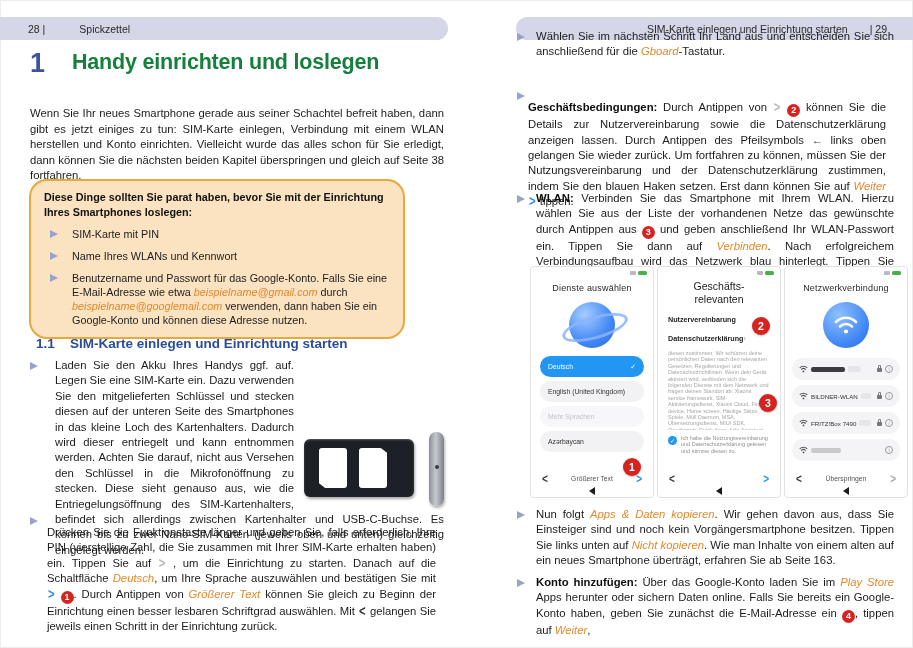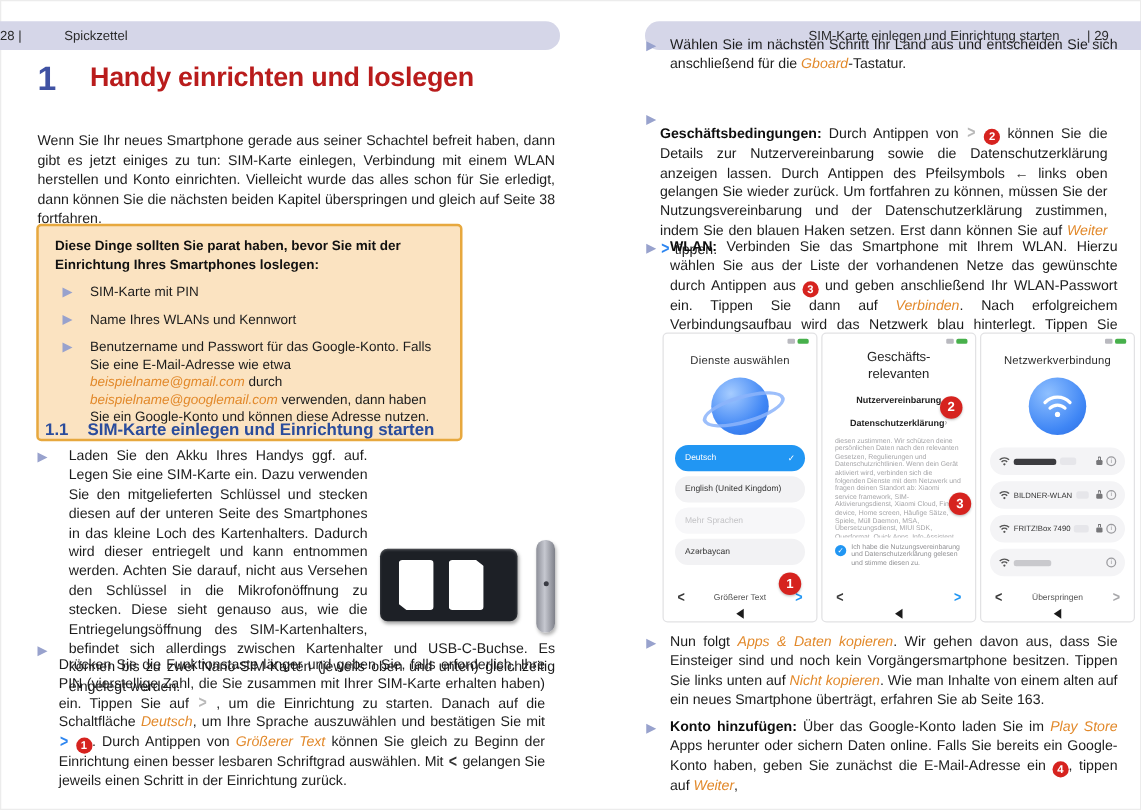--- a/index.html
+++ b/index.html
@@ -2,31 +2,31 @@
 <html><head>
 <meta charset="utf-8">
 <style>
   html,body{margin:0;padding:0;background:#fff;}
   .sheet{position:relative;width:913px;height:648px;background:#fff;overflow:hidden;
          font-family:"Liberation Sans","DejaVu Sans",sans-serif;color:#1c1c1c;
          box-shadow:inset 0 0 0 1px #ececec;}
   
   .hdr{position:absolute;top:17px;height:23px;background:#d5d6e8;display:flex;align-items:center;
        font-size:10.5px;color:#2a2a2a;}
-  .hdr-left{left:0;width:448px;border-radius:0 14px 14px 0;box-sizing:border-box;gap:34px;}
+  .hdr-left{left:0;width:448px;border-radius:0 14px 14px 0;padding-left:28px;box-sizing:border-box;gap:34px;}
   .hdr-right{left:516px;width:397px;border-radius:14px 0 0 14px;justify-content:flex-end;
              padding-right:26px;box-sizing:border-box;gap:22px;}
   
   .chapter{position:absolute;left:30px;top:48px;display:flex;align-items:flex-start;}
   .chnum{font-size:27px;font-weight:bold;color:#4052a3;width:42px;}
-  .chtitle{font-size:21.5px;font-weight:bold;color:#b91c1c;letter-spacing:-0.2px;padding-top:2px;}
+  .chtitle{font-size:21.5px;font-weight:bold;color:#15803d;letter-spacing:-0.2px;padding-top:2px;}
   .body-txt{font-size:11.3px;line-height:15.4px;text-align:justify;}
   .intro{position:absolute;left:30px;top:95px;width:414px;}
-  .callout{position:absolute;left:29px;top:179px;width:341px;box-sizing:border-box;
-           background:#fbe3c1;border:2px solid #e7a83e;border-radius:4px;padding:9px 13px 10px 13px;}
+  .callout{position:absolute;left:29px;top:179px;width:376px;box-sizing:border-box;
+           background:#fbe3c1;border:2px solid #e7a83e;border-radius:18px;padding:9px 13px 10px 13px;}
   .co-title{font-size:10.8px;font-weight:bold;line-height:14.5px;color:#111;}
   .co-item{display:flex;margin-top:8px;font-size:10.8px;line-height:14px;}
   .co-item .tri{margin:3px 14px 0 6px;}
   .tri{width:0;height:0;border-left:8px solid #98a2cd;border-top:4.5px solid transparent;
        border-bottom:4.5px solid transparent;flex:none;}
   .sec-head{position:absolute;left:36px;top:336px;display:flex;font-size:13.5px;font-weight:bold;color:#2a4c9c;}
   .sec-num{width:34px;}
   .bullet{position:absolute;display:flex;}
   .bullet .tri{margin:4px 0 0 0;}
   .bullet .btxt{margin-left:17px;}
@@ -78,21 +78,21 @@
   .lang.muted{background:#f7f7f9;color:#c3c3c6;}
   .ck{font-size:7px;}
   .pfooter{position:absolute;bottom:13px;left:0;right:0;display:flex;align-items:center;
            justify-content:space-between;padding:0 11px;}
   .pf-chev{font-size:10px;font-weight:bold;display:inline-block;transform:scaleY(1.2);}
   .pf-dark{color:#3a3a3a;} .pf-blue{color:#2196f3;} .pf-gray{color:#a8a8ab;}
   .pf-label{font-size:6.8px;color:#555;}
   .navtri{position:absolute;bottom:2px;left:50%;margin-left:-3px;width:0;height:0;display:block;
           border-right:6px solid #1b1b1b;border-top:4px solid transparent;border-bottom:4px solid transparent;}
   
-  .p2row{margin:10px 10px 0 10px;display:flex;justify-content:center;align-items:center;
+  .p2row{margin:10px 10px 0 10px;display:flex;justify-content:flex-start;align-items:center;
          font-size:7.2px;font-weight:bold;color:#222;}
   .p2chev{color:#b5b5b8;font-size:7px;}
   .p2body{margin:7px 10px 0 10px;font-size:5.5px;line-height:6.4px;color:#a5a5a8;max-height:80px;overflow:hidden;}
   .chk{margin:5px 10px 0 10px;display:flex;gap:4px;}
   .chkc{flex:none;width:9px;height:9px;border-radius:50%;background:#2196f3;color:#fff;font-size:6px;
         display:flex;align-items:center;justify-content:center;font-style:normal;margin-top:1px;}
   .chkt{font-size:5.5px;line-height:6.3px;color:#8f8f92;}
   
   .wificirc{position:relative;width:46px;height:46px;margin:9px auto 0 auto;border-radius:50%;
             background:radial-gradient(circle at 34% 28%,#8fc0ff,#3f86f5 66%,#2a6be0);

